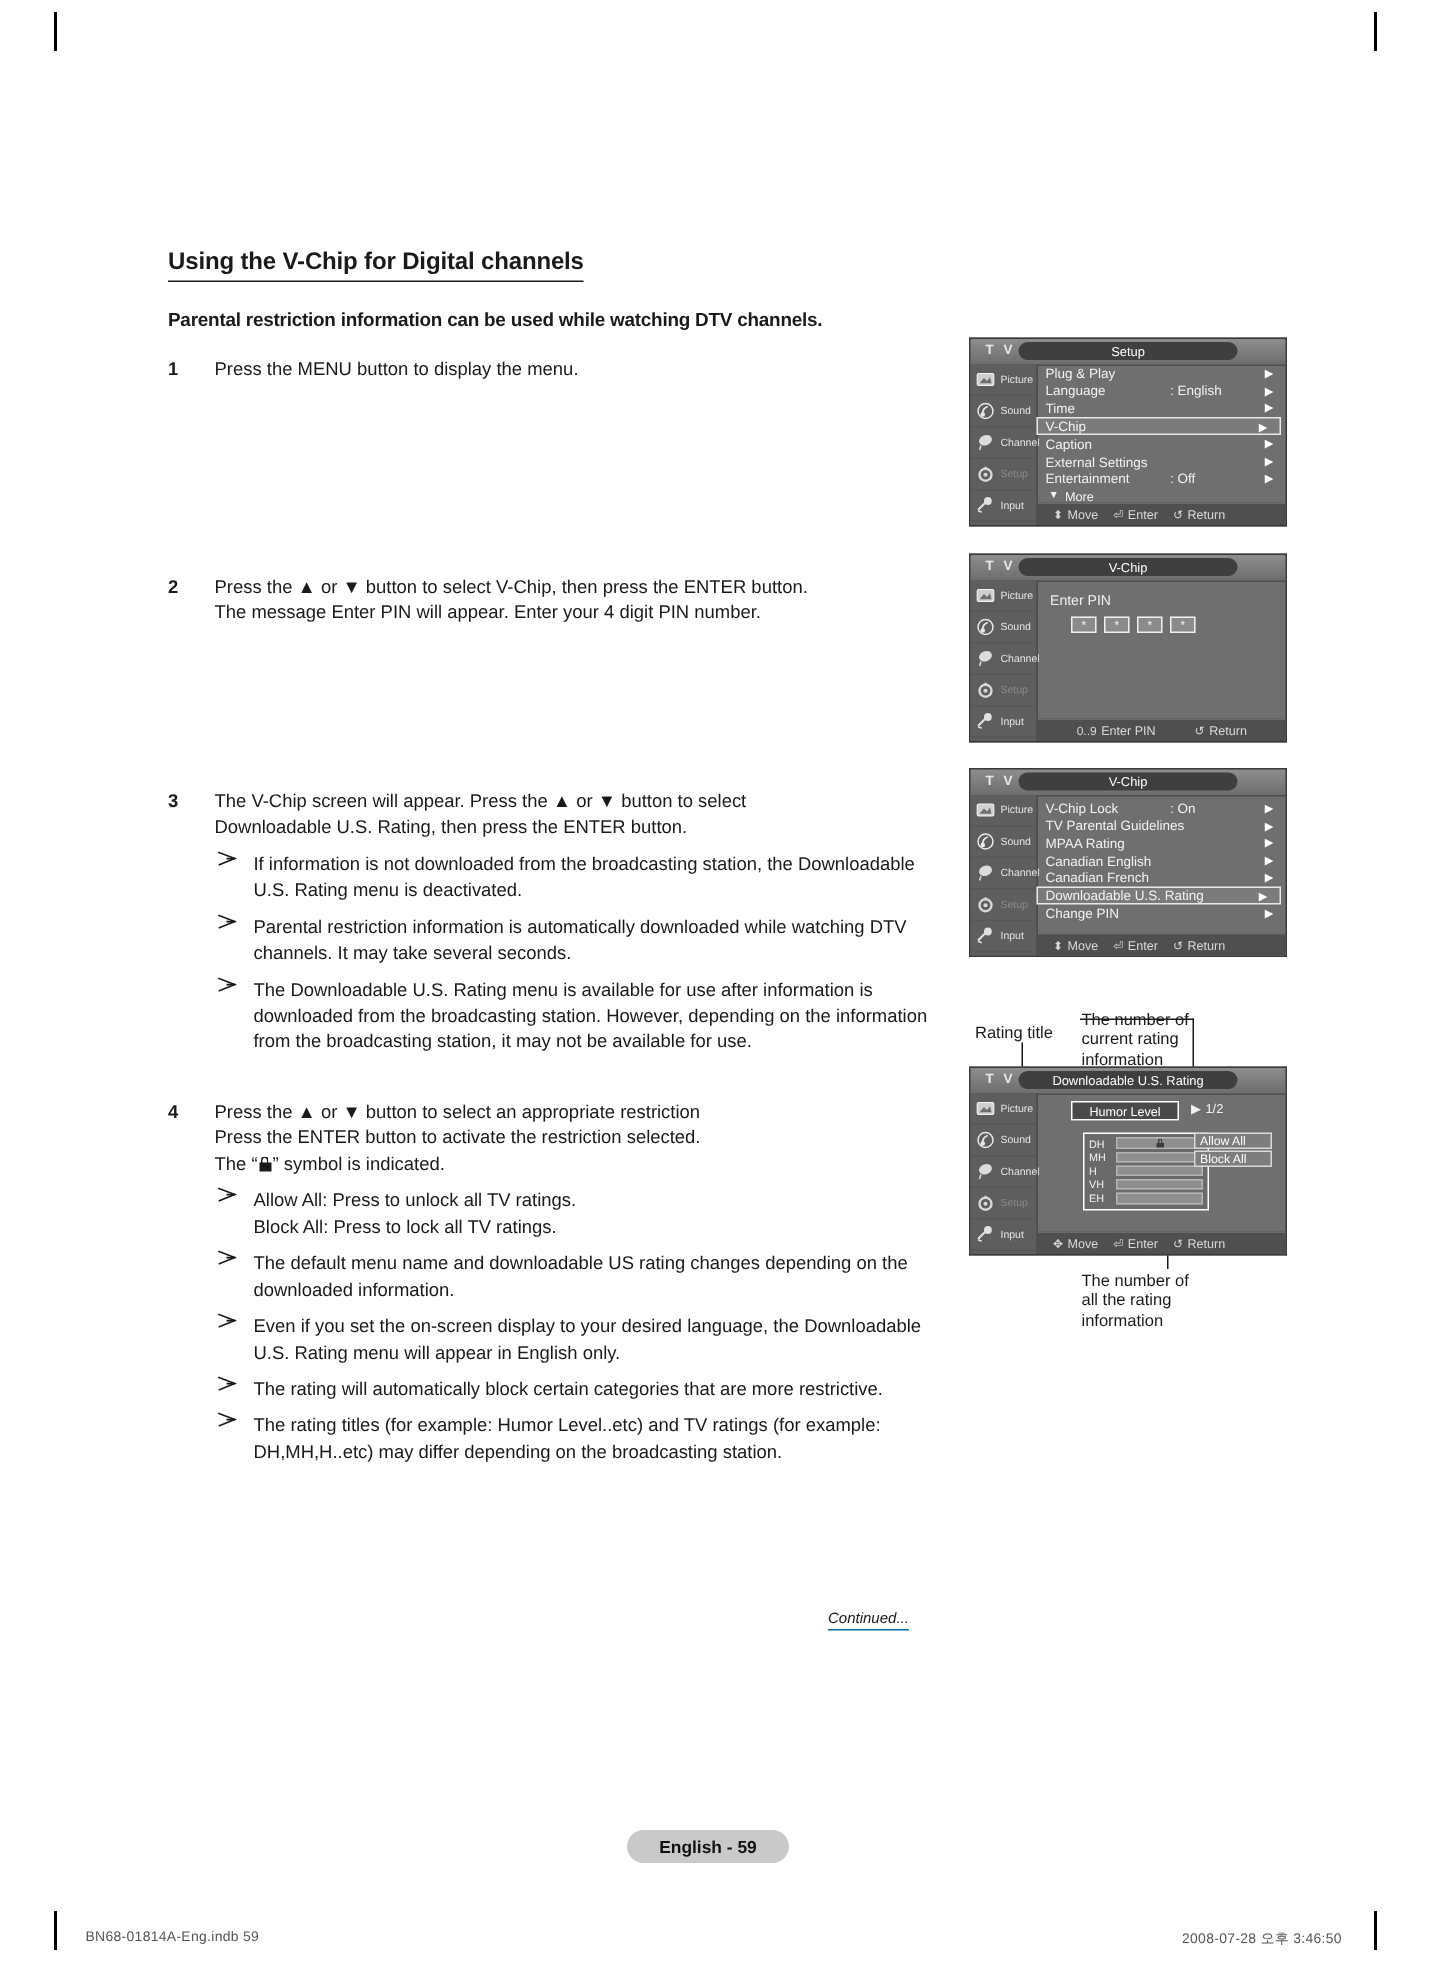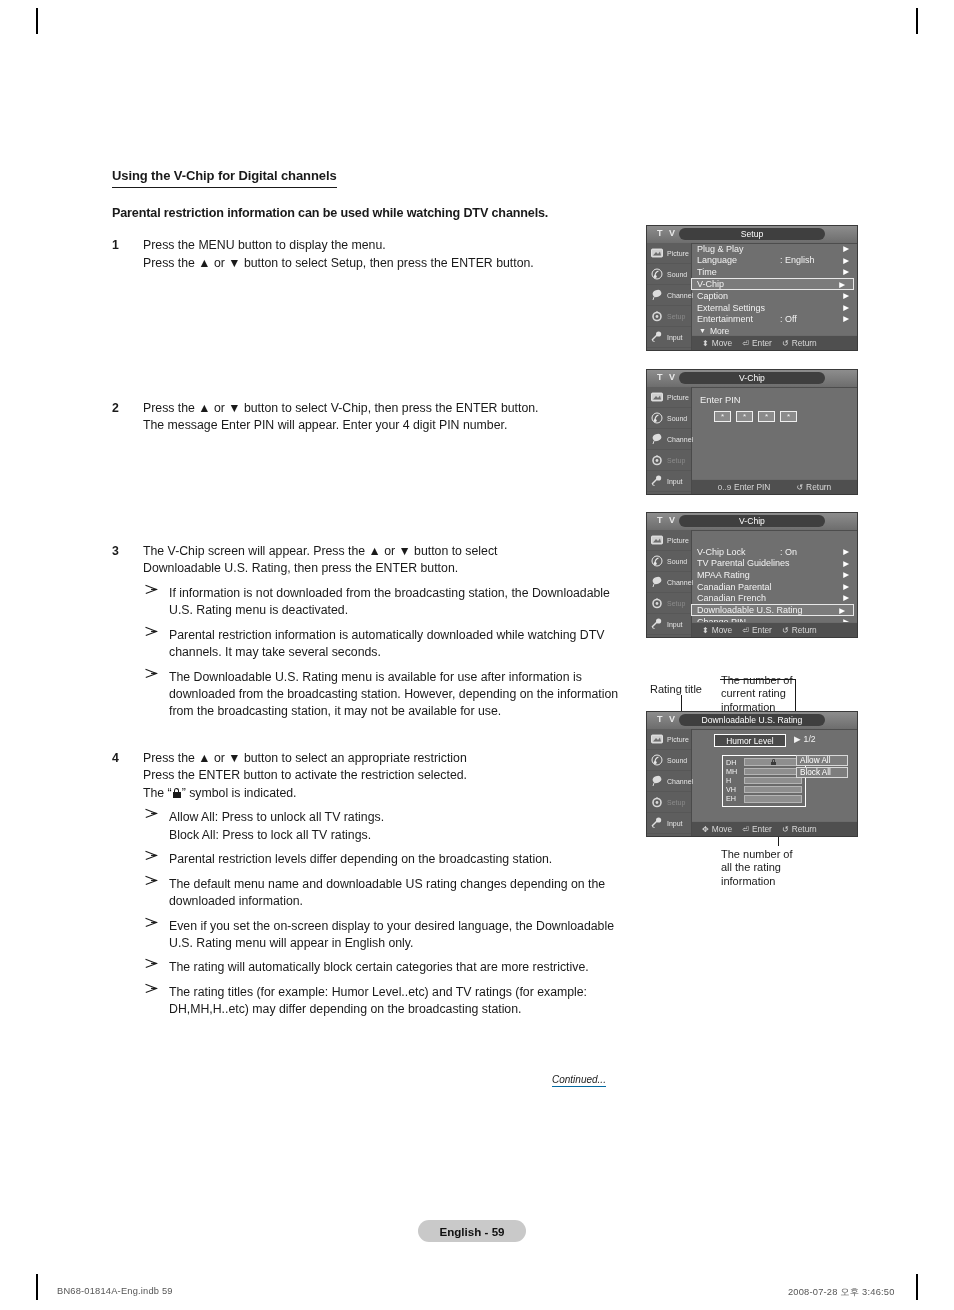--- a/index.html
+++ b/index.html
@@ -14,21 +14,21 @@
   .crop{position:absolute;background:#000;}
   .crop.tl-v{left:36px;top:8px;width:2px;height:26px;}
   .crop.tr-v{left:916px;top:8px;width:2px;height:26px;}
   .crop.bl-v{left:36px;top:1274px;width:2px;height:26px;}
   .crop.br-v{left:916px;top:1274px;width:2px;height:26px;}
 
   
   .col-left{position:absolute;left:112px;top:166px;width:525px;}
 
   .sec-title{
-    font-size:13px;font-weight:bold;letter-spacing:-0.1px;
+    font-size:16px;font-weight:bold;letter-spacing:-0.1px;
     border-bottom:1.6px solid #1a1a1a;display:inline-block;
     padding-bottom:3px;line-height:1.15;
   }
   .lead{
     font-size:12.6px;font-weight:bold;margin-top:18px;line-height:1.2;
     letter-spacing:-0.15px;
   }
 
   .step{position:relative;padding-left:31px;font-size:12.3px;line-height:1.42;}
   .step .num{position:absolute;left:0;top:0;font-weight:bold;font-size:12.3px;}
@@ -191,21 +191,20 @@
 
   <div class="col-left">
 
     <div class="sec-title">Using the V-Chip for Digital channels</div>
     <div class="lead">Parental restriction information can be used while watching DTV channels.</div>
 
     
     <div class="step" style="margin-top:16px;">
       <span class="num">1</span>
       <p><span>Press the </span><b>MENU</b><span> button to display the menu.</span></p>
-      <p><span>Press the ▲ or ▼ button to select </span><b>Setup</b><span>, then press the </span><b>ENTER</b><span> button.</span></p>
     </div>
 
     
     <div class="step" style="margin-top:128px;">
       <span class="num">2</span>
       <p><span>Press the ▲ or ▼ button to select </span><b>V-Chip</b><span>, then press the </span><b>ENTER</b><span> button.</span></p>
       <p><span>The message </span><b>Enter PIN</b><span> will appear. Enter your 4 digit PIN number.</span></p>
     </div>
 
     
@@ -264,29 +263,20 @@
           <b>Allow All:</b><span> Press to unlock all TV ratings.</span><br>
           <b>Block All:</b><span> Press to lock all TV ratings.</span>
         </li>
         <li>
           <span class="arw">
               <svg width="13" height="11" viewBox="0 0 13 11">
                 <path d="M0.5 1.2 L11.5 5.4 L0.8 9.6" fill="none" stroke="#1a1a1a" stroke-width="1.1"></path>
                 <path d="M6.0 5.4 L11.8 5.4" stroke="#1a1a1a" stroke-width="1.1"></path>
               </svg>
             </span>
-          <span>Parental restriction levels differ depending on the broadcasting station.</span>
-        </li>
-        <li>
-          <span class="arw">
-              <svg width="13" height="11" viewBox="0 0 13 11">
-                <path d="M0.5 1.2 L11.5 5.4 L0.8 9.6" fill="none" stroke="#1a1a1a" stroke-width="1.1"></path>
-                <path d="M6.0 5.4 L11.8 5.4" stroke="#1a1a1a" stroke-width="1.1"></path>
-              </svg>
-            </span>
           <span>The default menu name and downloadable US rating changes depending on the downloaded information.</span>
         </li>
         <li>
           <span class="arw">
               <svg width="13" height="11" viewBox="0 0 13 11">
                 <path d="M0.5 1.2 L11.5 5.4 L0.8 9.6" fill="none" stroke="#1a1a1a" stroke-width="1.1"></path>
                 <path d="M6.0 5.4 L11.8 5.4" stroke="#1a1a1a" stroke-width="1.1"></path>
               </svg>
             </span>
           <span>Even if you set the on-screen display to your desired language, the </span><b>Downloadable U.S. Rating</b><span> menu will appear in English only.</span>
@@ -549,36 +539,36 @@
         <span class="side-ico">
             <svg width="14" height="14" viewBox="0 0 14 14">
               <path d="M2 10 L7 5" stroke="#e0e0e0" stroke-width="1.4"></path>
               <circle cx="8.6" cy="4" r="2.6" fill="#e0e0e0"></circle>
               <path d="M2 10.5 L4.5 11.5" stroke="#e0e0e0" stroke-width="1"></path>
             </svg>
           </span>
         <span class="lbl">Input</span>
       </div>
     </div>
-    <div class="osd-body" style="padding-top:16px;">
+    <div class="osd-body" style="padding-top:3px;">
       <div class="mrow">
           <span class="nm">V-Chip Lock</span>
           <span class="vl">: On</span>
           <span class="ar">▶</span>
         </div>
       <div class="mrow">
           <span class="nm">TV Parental Guidelines</span>
           <span class="ar">▶</span>
         </div>
       <div class="mrow">
           <span class="nm">MPAA Rating</span>
           <span class="ar">▶</span>
         </div>
       <div class="mrow">
-          <span class="nm">Canadian Parental</span>
+          <span class="nm">Canadian English</span>
           <span class="ar">▶</span>
         </div>
       <div class="mrow">
           <span class="nm">Canadian French</span>
           <span class="ar">▶</span>
         </div>
       <div class="mrow sel">
           <span class="nm">Downloadable U.S. Rating</span>
           <span class="ar">▶</span>
         </div>

